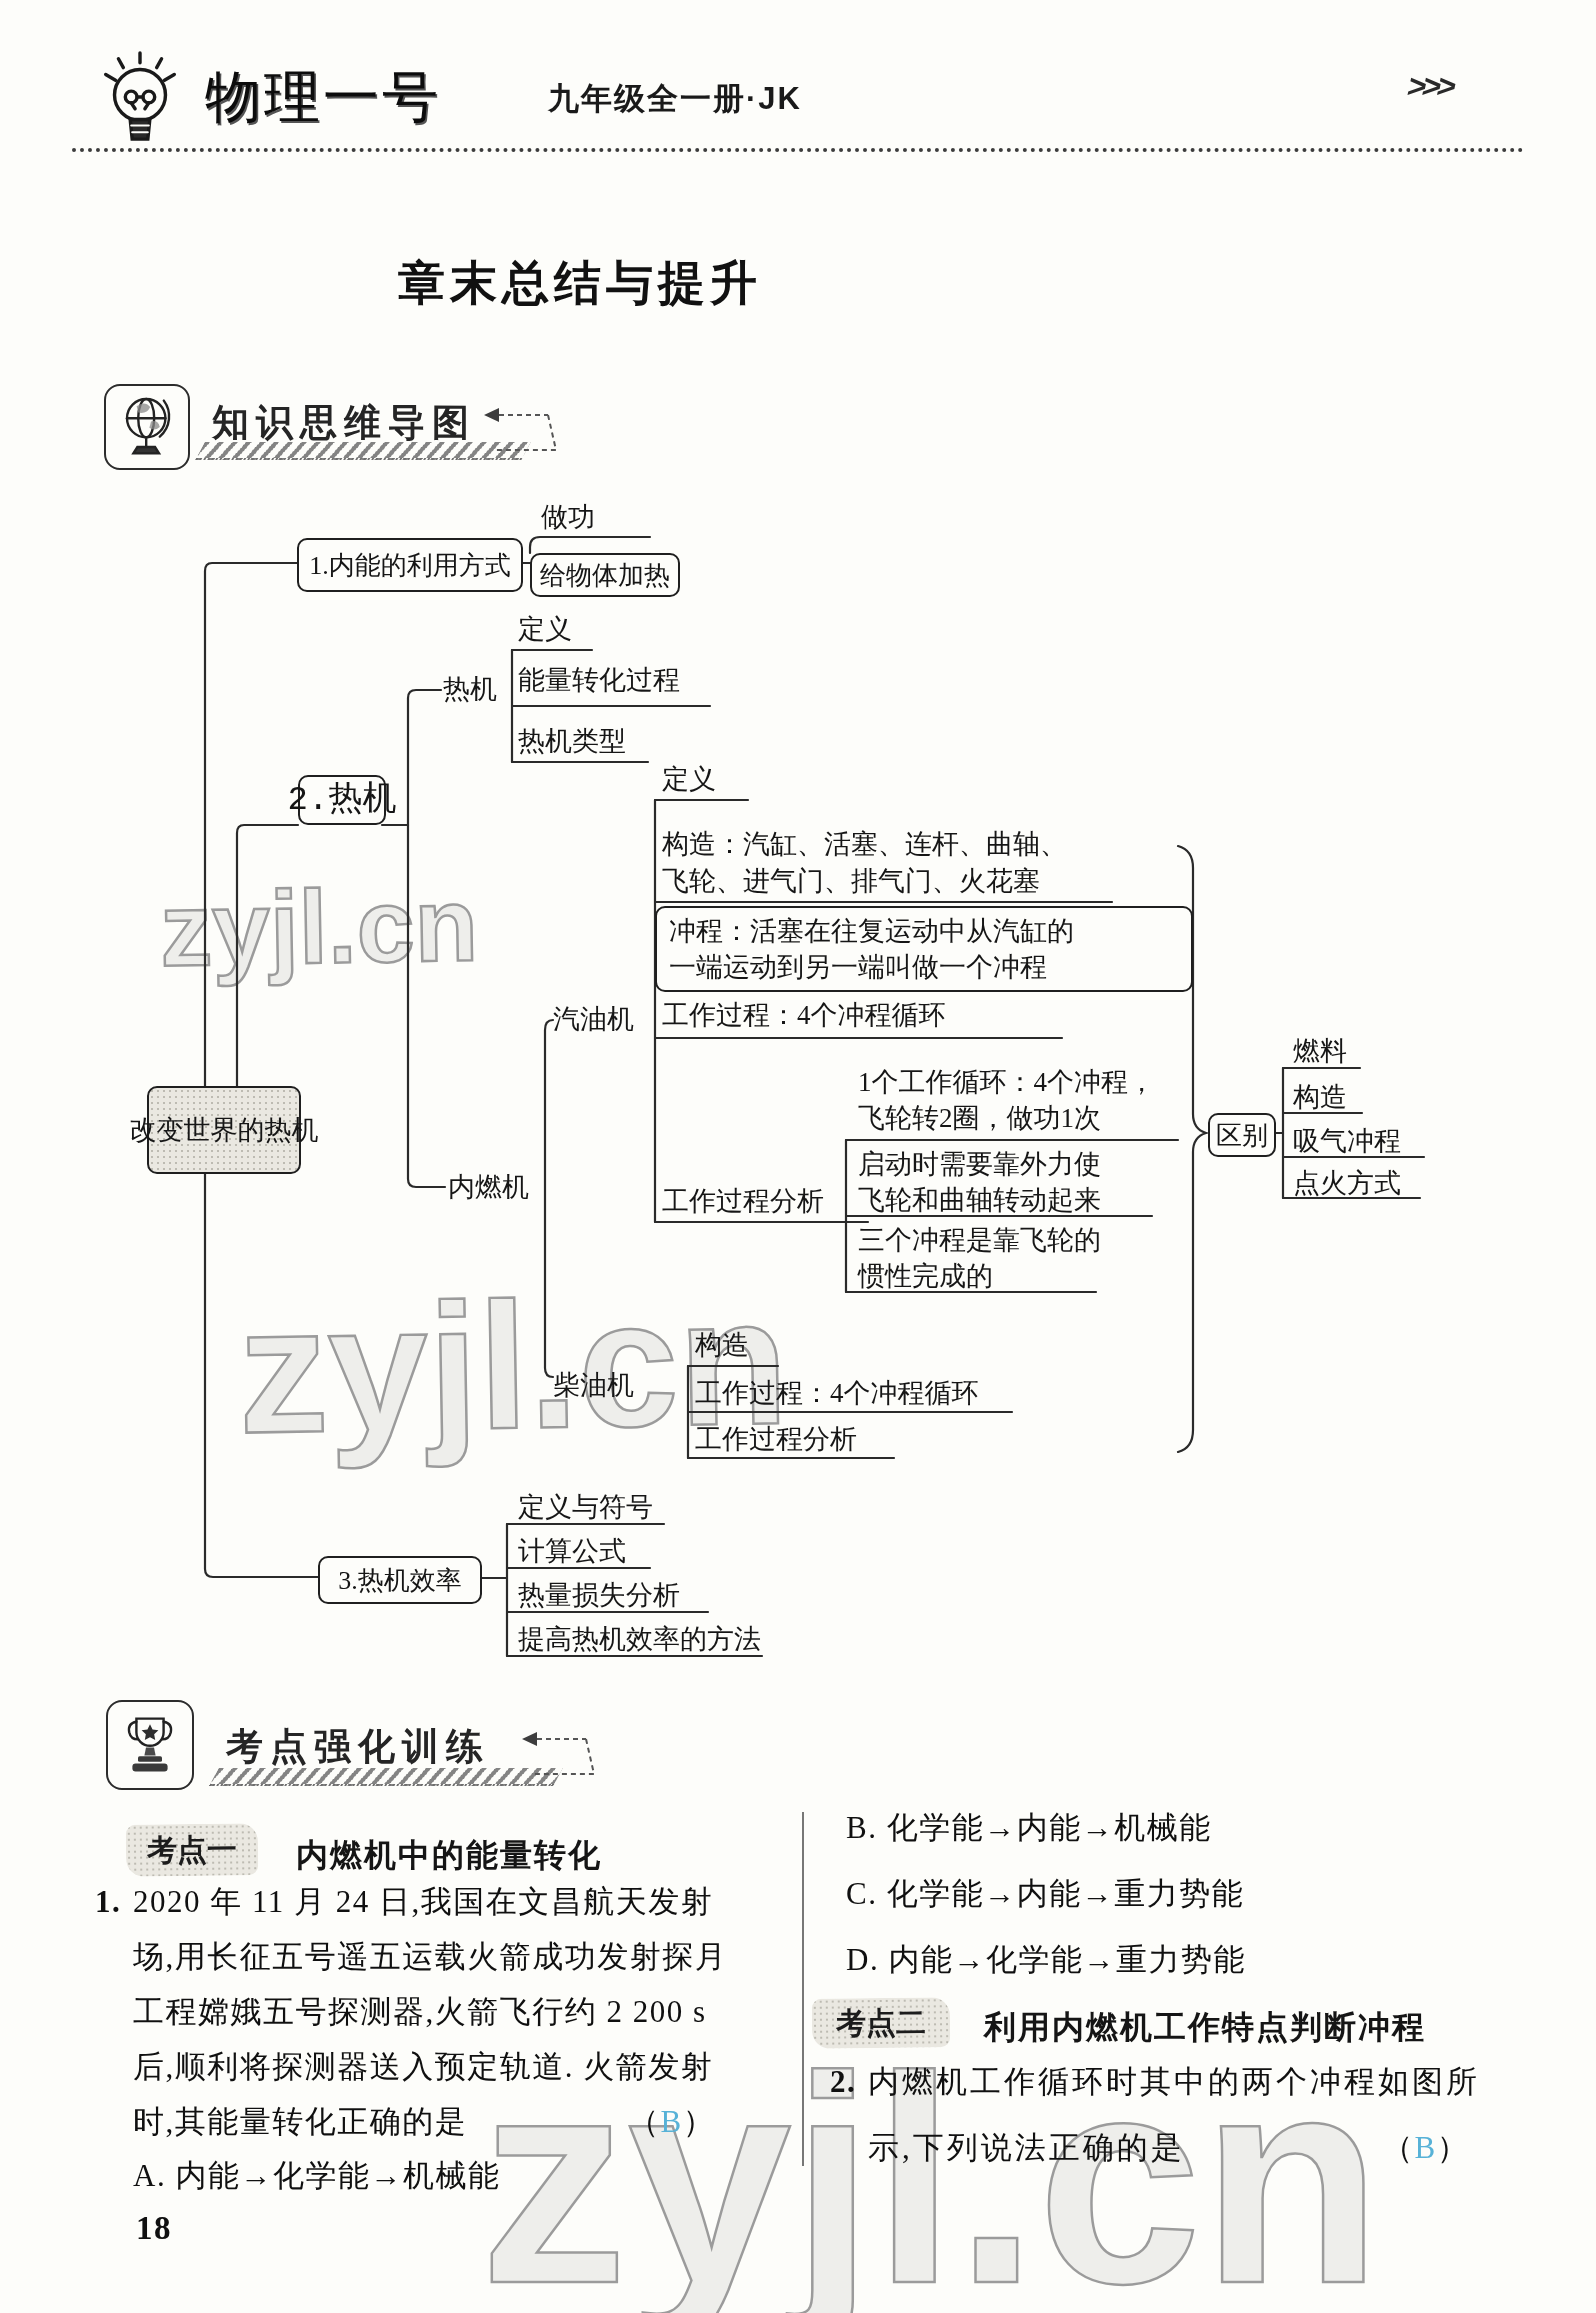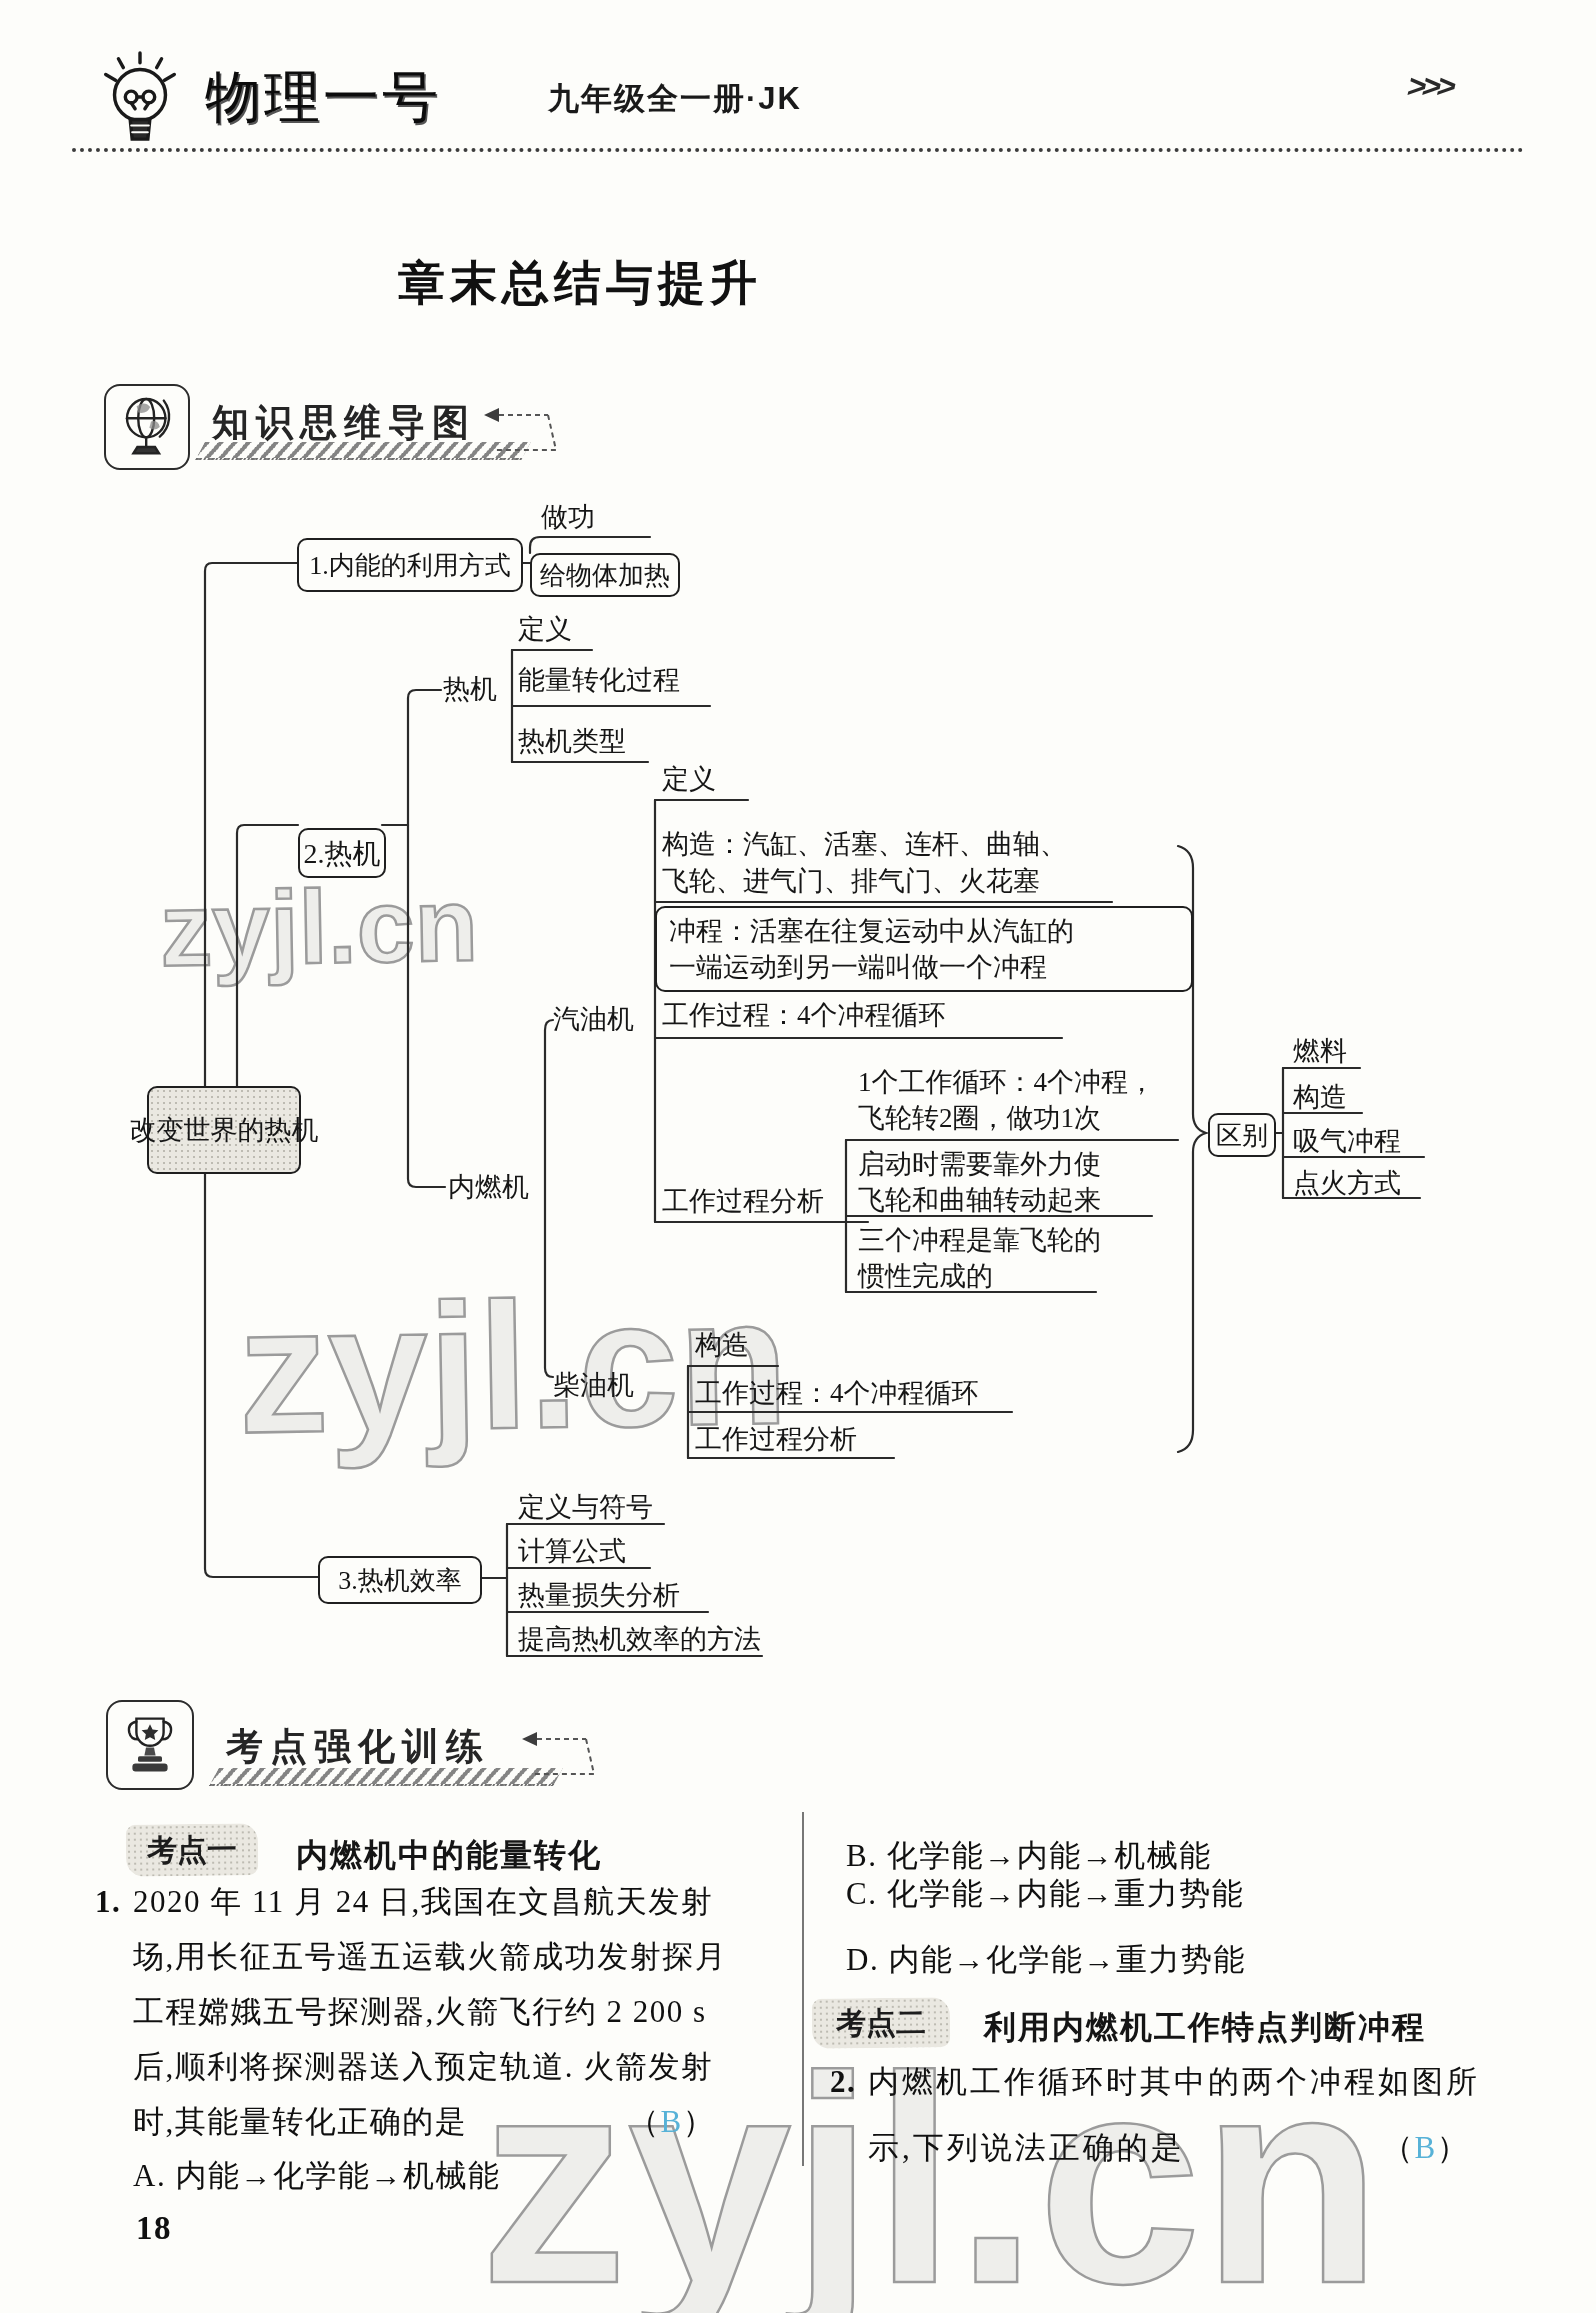--- a/index.html
+++ b/index.html
@@ -150,21 +150,21 @@
   </div>
 
   <div class="abs mmbox mm" style="left:297px;top:538px;width:222px;height:50px;font-size:26px;">
     <span>1.内能的利用方式</span>
   </div>
   <div class="abs mm" style="left:541px;top:500px;">做功</div>
   <div class="abs mmbox mm" style="left:530px;top:553px;width:146px;height:40px;font-size:26px;">
     <span>给物体加热</span>
   </div>
 
-  <div class="abs mmbox mm" style="left:298px;top:828px;width:84px;height:46px;font-size:28px;">
+  <div class="abs mmbox mm" style="left:298px;top:775px;width:84px;height:46px;font-size:34px;font-family:Liberation Mono, monospace;">
     <span>2.热机</span>
   </div>
 
   <div class="abs mm" style="left:443px;top:672px;">热机</div>
   <div class="abs mm" style="left:518px;top:612px;">定义</div>
   <div class="abs mm" style="left:518px;top:663px;">能量转化过程</div>
   <div class="abs mm" style="left:518px;top:724px;">热机类型</div>
 
   <div class="abs mm" style="left:448px;top:1170px;">内燃机</div>
 
@@ -253,21 +253,21 @@
   <div class="abs body-text" style="left:133px;top:1996px;">工程嫦娥五号探测器,火箭飞行约 2 200 s</div>
   <div class="abs body-text" style="left:133px;top:2051px;">后,顺利将探测器送入预定轨道. 火箭发射</div>
   <div class="abs body-text" style="left:133px;top:2106px;">时,其能量转化正确的是</div>
   <div class="abs body-text" style="left:628px;top:2106px;">
     <span>（</span><span class="ans">B</span><span>）</span>
   </div>
   <div class="abs body-text" style="left:133px;top:2160px;">A. 内能→化学能→机械能</div>
 
   <div class="abs body-text" style="left:136px;top:2212px;font-weight:bold;font-size:33px;">18</div>
 
-  <div class="abs body-text" style="left:846px;top:1812px;margin-top:28px;">B. 化学能→内能→机械能</div>
+  <div class="abs body-text" style="left:846px;top:1812px;">B. 化学能→内能→机械能</div>
   <div class="abs body-text" style="left:846px;top:1878px;">C. 化学能→内能→重力势能</div>
   <div class="abs body-text" style="left:846px;top:1944px;">D. 内能→化学能→重力势能</div>
 
   <div class="abs badge stipple" style="left:812px;top:1998px;width:138px;height:50px;">
     <span>考点二</span>
   </div>
   <div class="abs kd-title" style="left:984px;top:2006px;">利用内燃机工作特点判断冲程</div>
 
   <div class="abs body-text" style="left:830px;top:2066px;font-weight:bold;">2.</div>
   <div class="abs body-text" style="left:868px;top:2066px;letter-spacing:3px;">内燃机工作循环时其中的两个冲程如图所</div>

